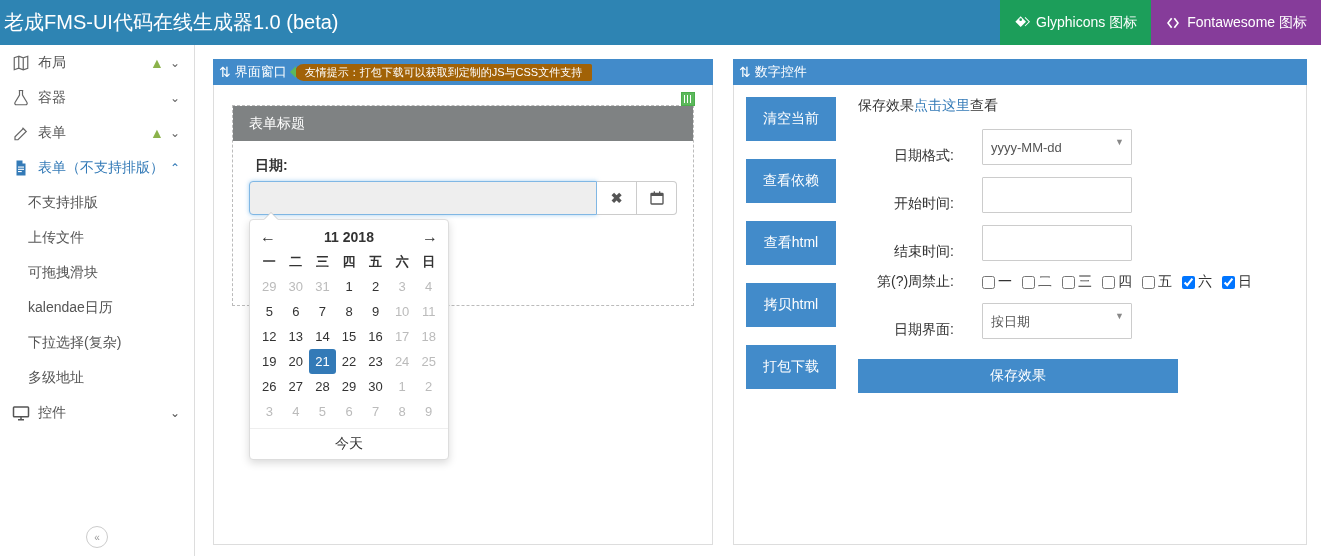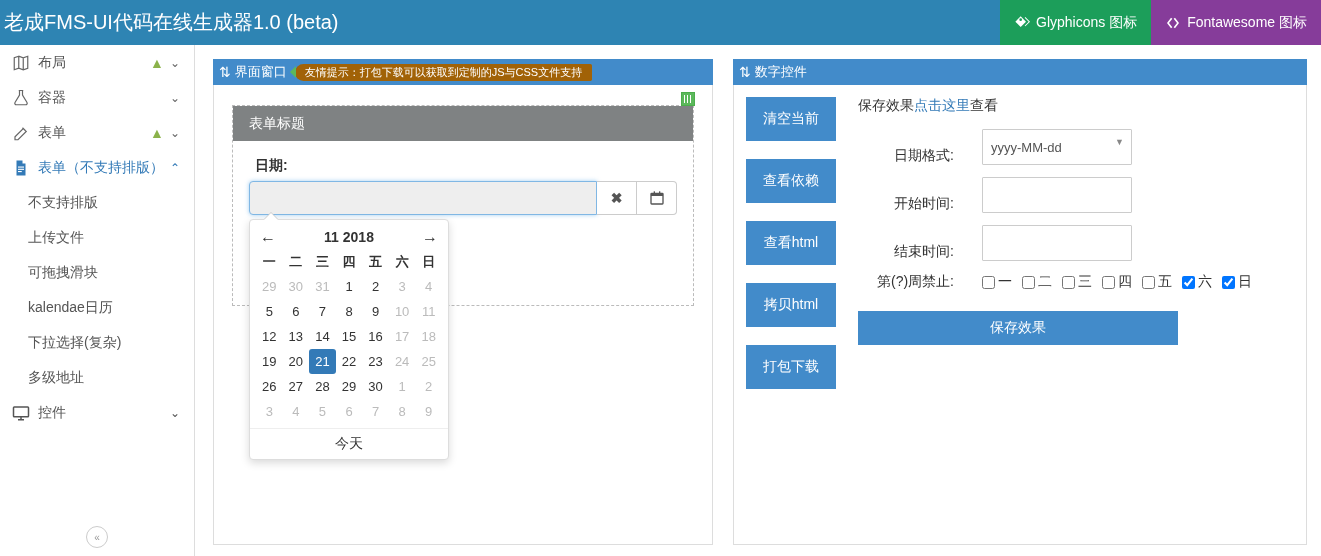--- a/index.html
+++ b/index.html
@@ -327,20 +327,24 @@
                 <label>
                   <input type="checkbox" checked="" style=""> 
                   <span>六</span>
                 </label>
                 <label>
                   <input type="checkbox" checked="" style=""> 
                   <span>日</span>
                 </label>
               </div>
           </div>
+          <div class="f-row">
+            <div class="flabel">日期界面:</div>
+            <div class="select-wrap"><select class="select"><option>按日期</option></select></div>
+          </div>
           <div class="f-row" style="margin-left:0;">
             <div class="save-btn">保存效果</div>
           </div>
         </div>
       </div>
     </div>
   </div>
 </div>
 
 </body></html>

